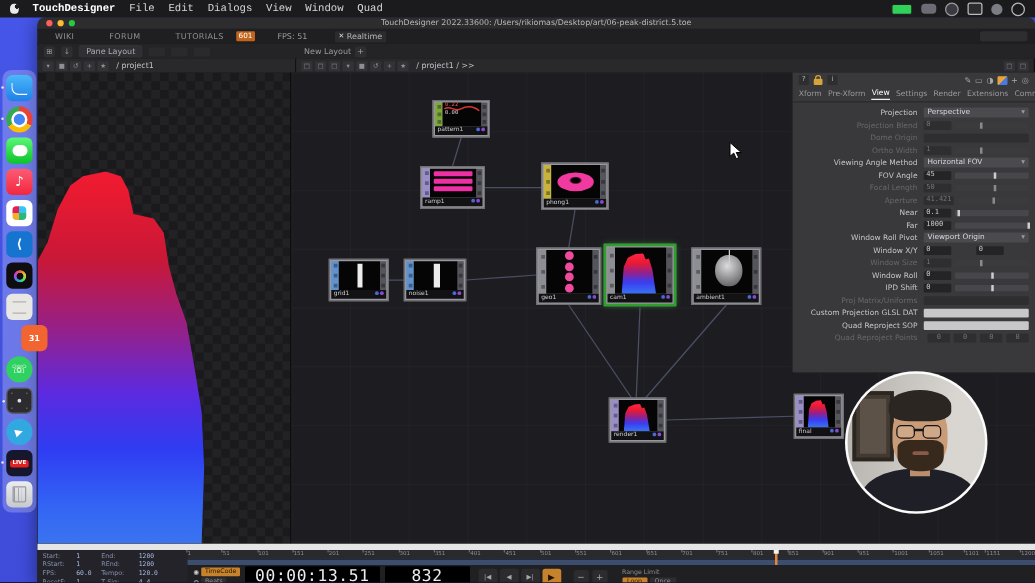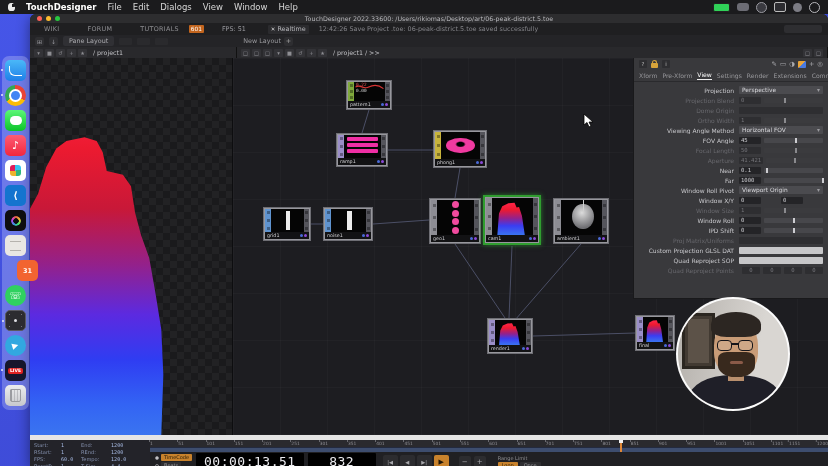--- a/index.html
+++ b/index.html
@@ -214,28 +214,28 @@
   
   #cursor{position:absolute;left:583px;top:113px;z-index:90;}
 </style>
 </head>
 <body>
 
 <div id="screen">
 
   <div id="menubar">
     <span class="apple"></span>
-    <span style="display:flex;gap:11px;">
+    <span style="display:flex;gap:11px;font-family:Liberation Mono, monospace;">
         <span class="mb-item bold">TouchDesigner</span>
         <span class="mb-item">File</span>
         <span class="mb-item">Edit</span>
         <span class="mb-item">Dialogs</span>
         <span class="mb-item">View</span>
         <span class="mb-item">Window</span>
-        <span class="mb-item">Help</span>
+        <span class="mb-item">Quad</span>
       </span>
     <span id="mb-status">
         <span class="si si-battery"></span>
         <span class="si si-switch"></span>
         <span class="si si-globe"></span>
         <span class="si si-camera"></span>
         <span class="si si-user"></span>
         <span class="si si-clock"></span>
       </span>
   </div>
@@ -251,21 +251,20 @@
     <div id="toolbar1">
       <span class="tb-link">WIKI</span>
       <span class="tb-link">FORUM</span>
       <span class="tb-link">TUTORIALS</span>
       <span id="tb-badge">601</span>
       <span id="tb-fps">FPS:  51</span>
       <span id="tb-rt">
         <span class="chk">✕</span>
         <span>Realtime</span>
       </span>
-      <span id="tb-status">12:42:26 Save Project .toe: 06-peak-district.5.toe saved successfully</span>
       <span id="tb-spacer"></span>
     </div>
 
     <div id="toolbar2">
       <span class="t2-ic">⊞</span>
       <span class="t2-ic">↓</span>
       <span class="t2-btn">Pane Layout</span>
       <span class="t2-dim"></span>
       <span class="t2-dim"></span>
       <span class="t2-dim"></span>

